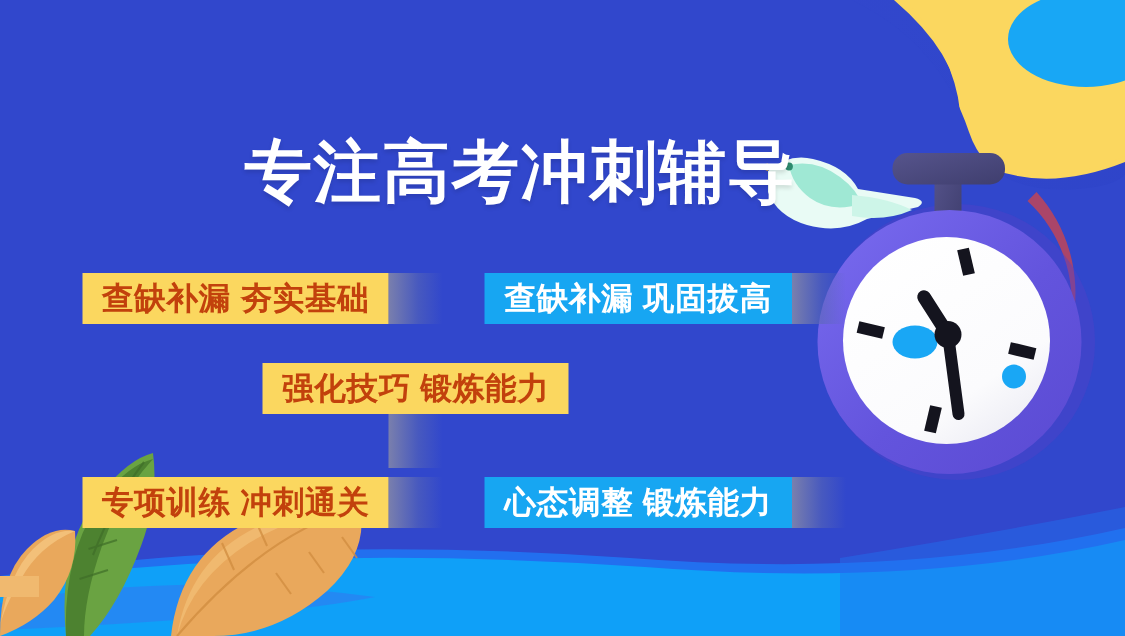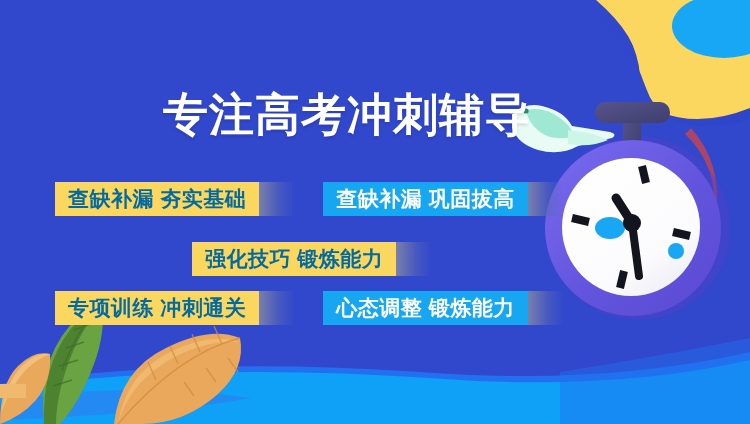--- a/index.html
+++ b/index.html
@@ -34,37 +34,37 @@
     position:relative;
     display:flex;align-items:center;
     height:34px;
     padding:0 13px;
     font-size:21px;
     font-weight:bold;
     letter-spacing:.5px;
     white-space:nowrap;
     box-sizing:border-box;
   }
-  .badge.yellow{background:#fbd75f;color:#0369a1;}
+  .badge.yellow{background:#fbd75f;color:#c2410c;}
   .badge.cyan{background:#17a6f2;color:#ffffff;}
   .tail{
     height:34px;width:36px;
     flex:0 0 36px;
   }
   .tail.yellow-tail{
     background:linear-gradient(to right,rgba(128,132,170,.92) 0%,rgba(90,104,180,.55) 55%,rgba(49,71,204,0) 100%);
   }
   .tail.cyan-tail{
     background:linear-gradient(to right,rgba(128,132,170,.92) 0%,rgba(90,104,180,.55) 55%,rgba(49,71,204,0) 100%);
   }
 
   #row1{left:55px;top:182px;}
   #row1 .gap{width:28px;flex:0 0 28px;height:34px;}
-  #row2{left:192px;top:242px;}
-  #row3{left:55px;top:291px;text-align:right;}
+  #row2{left:175px;top:242px;flex-direction:column;}
+  #row3{left:55px;top:318px;text-align:right;}
   #row3 .gap{width:28px;flex:0 0 28px;height:34px;}
 
   
   #clock{position:absolute;left:520px;top:80px;width:230px;height:240px;}
 </style>
 </head>
 <body>
 
 <div id="banner">
 

